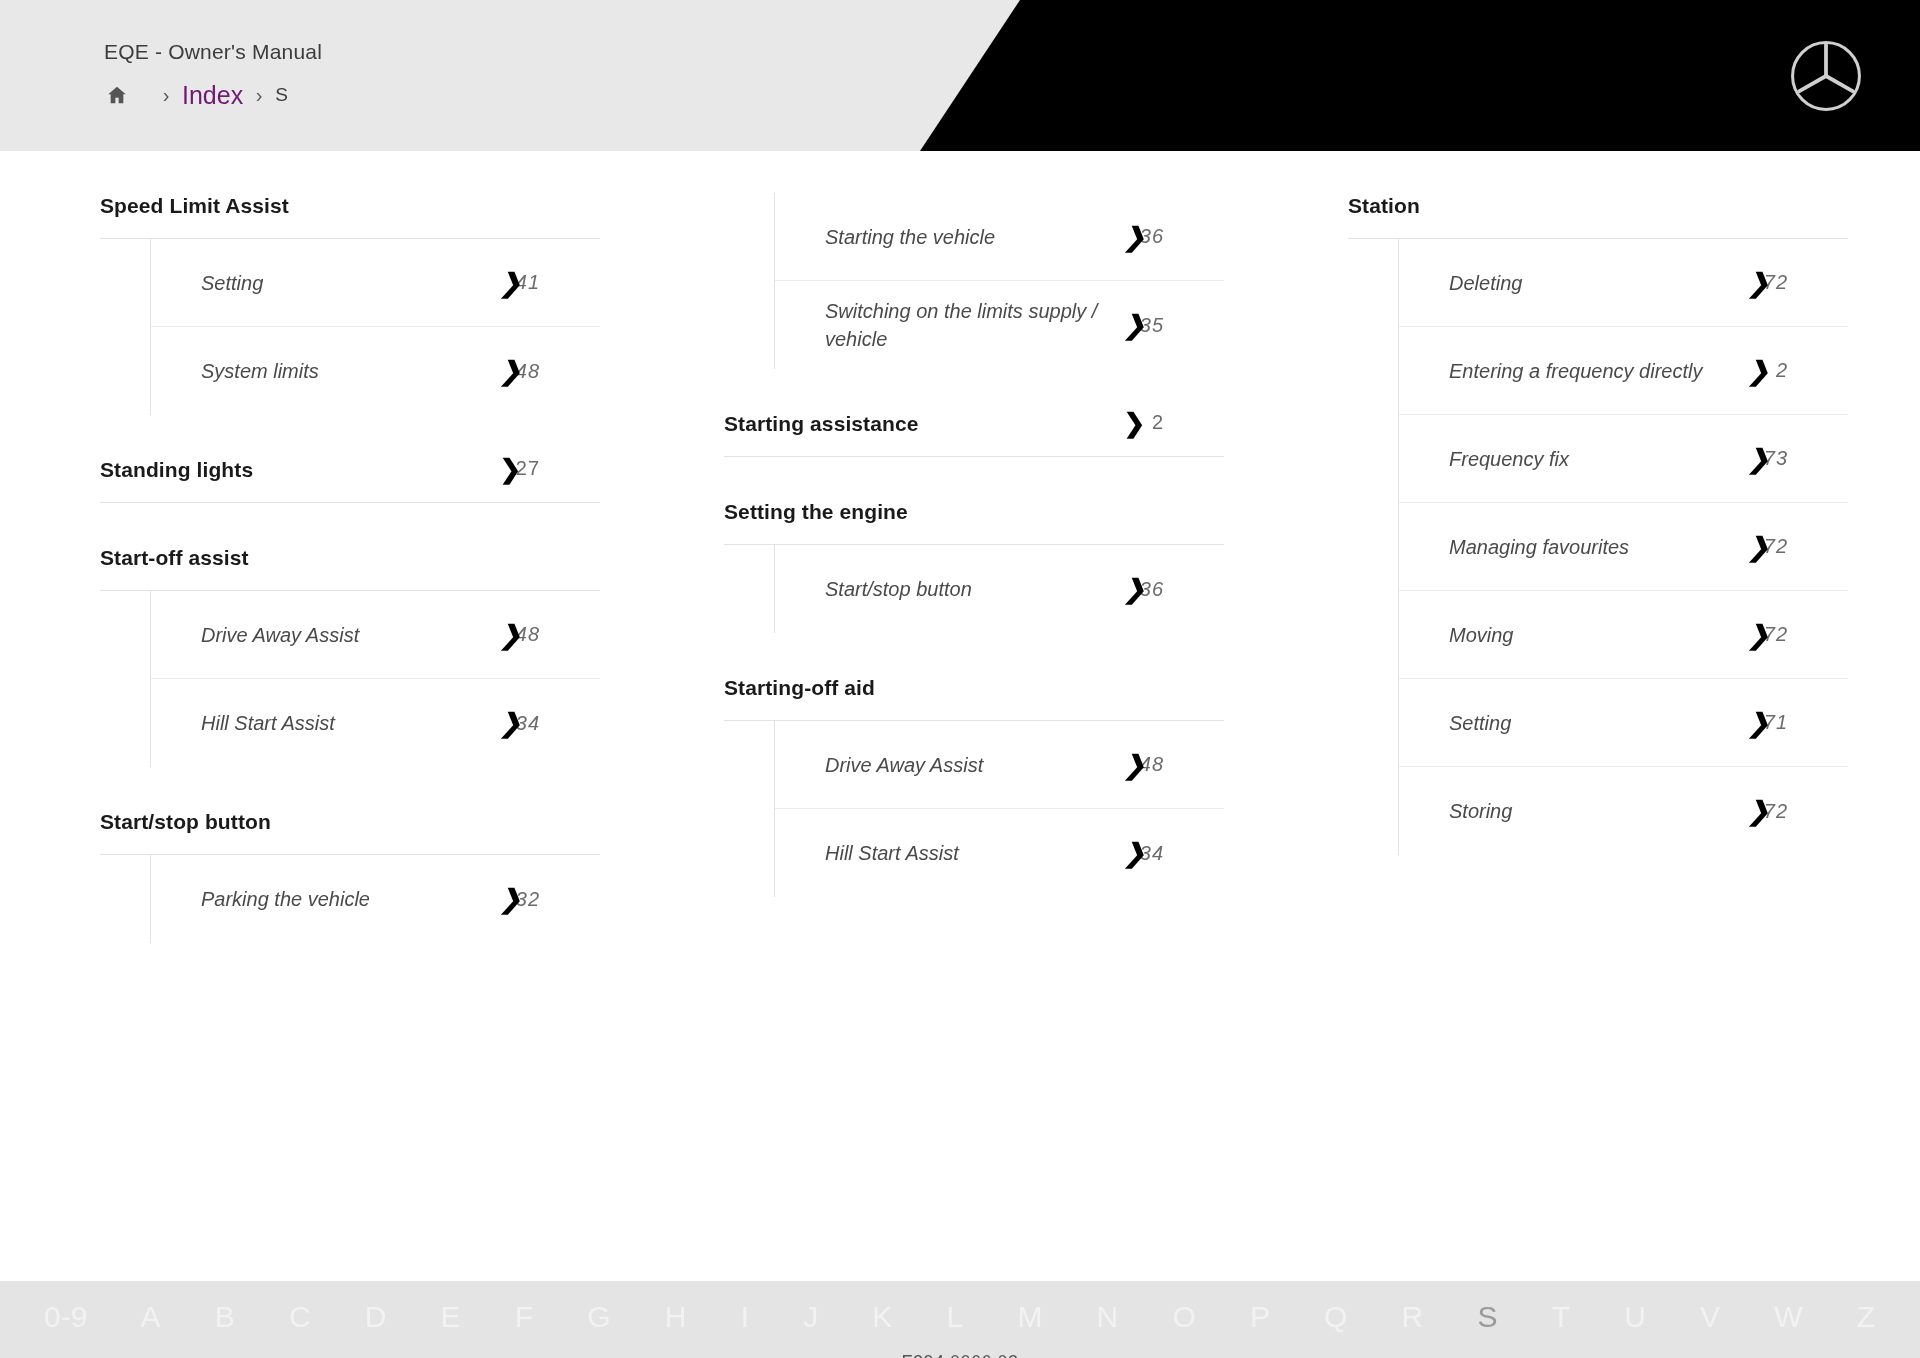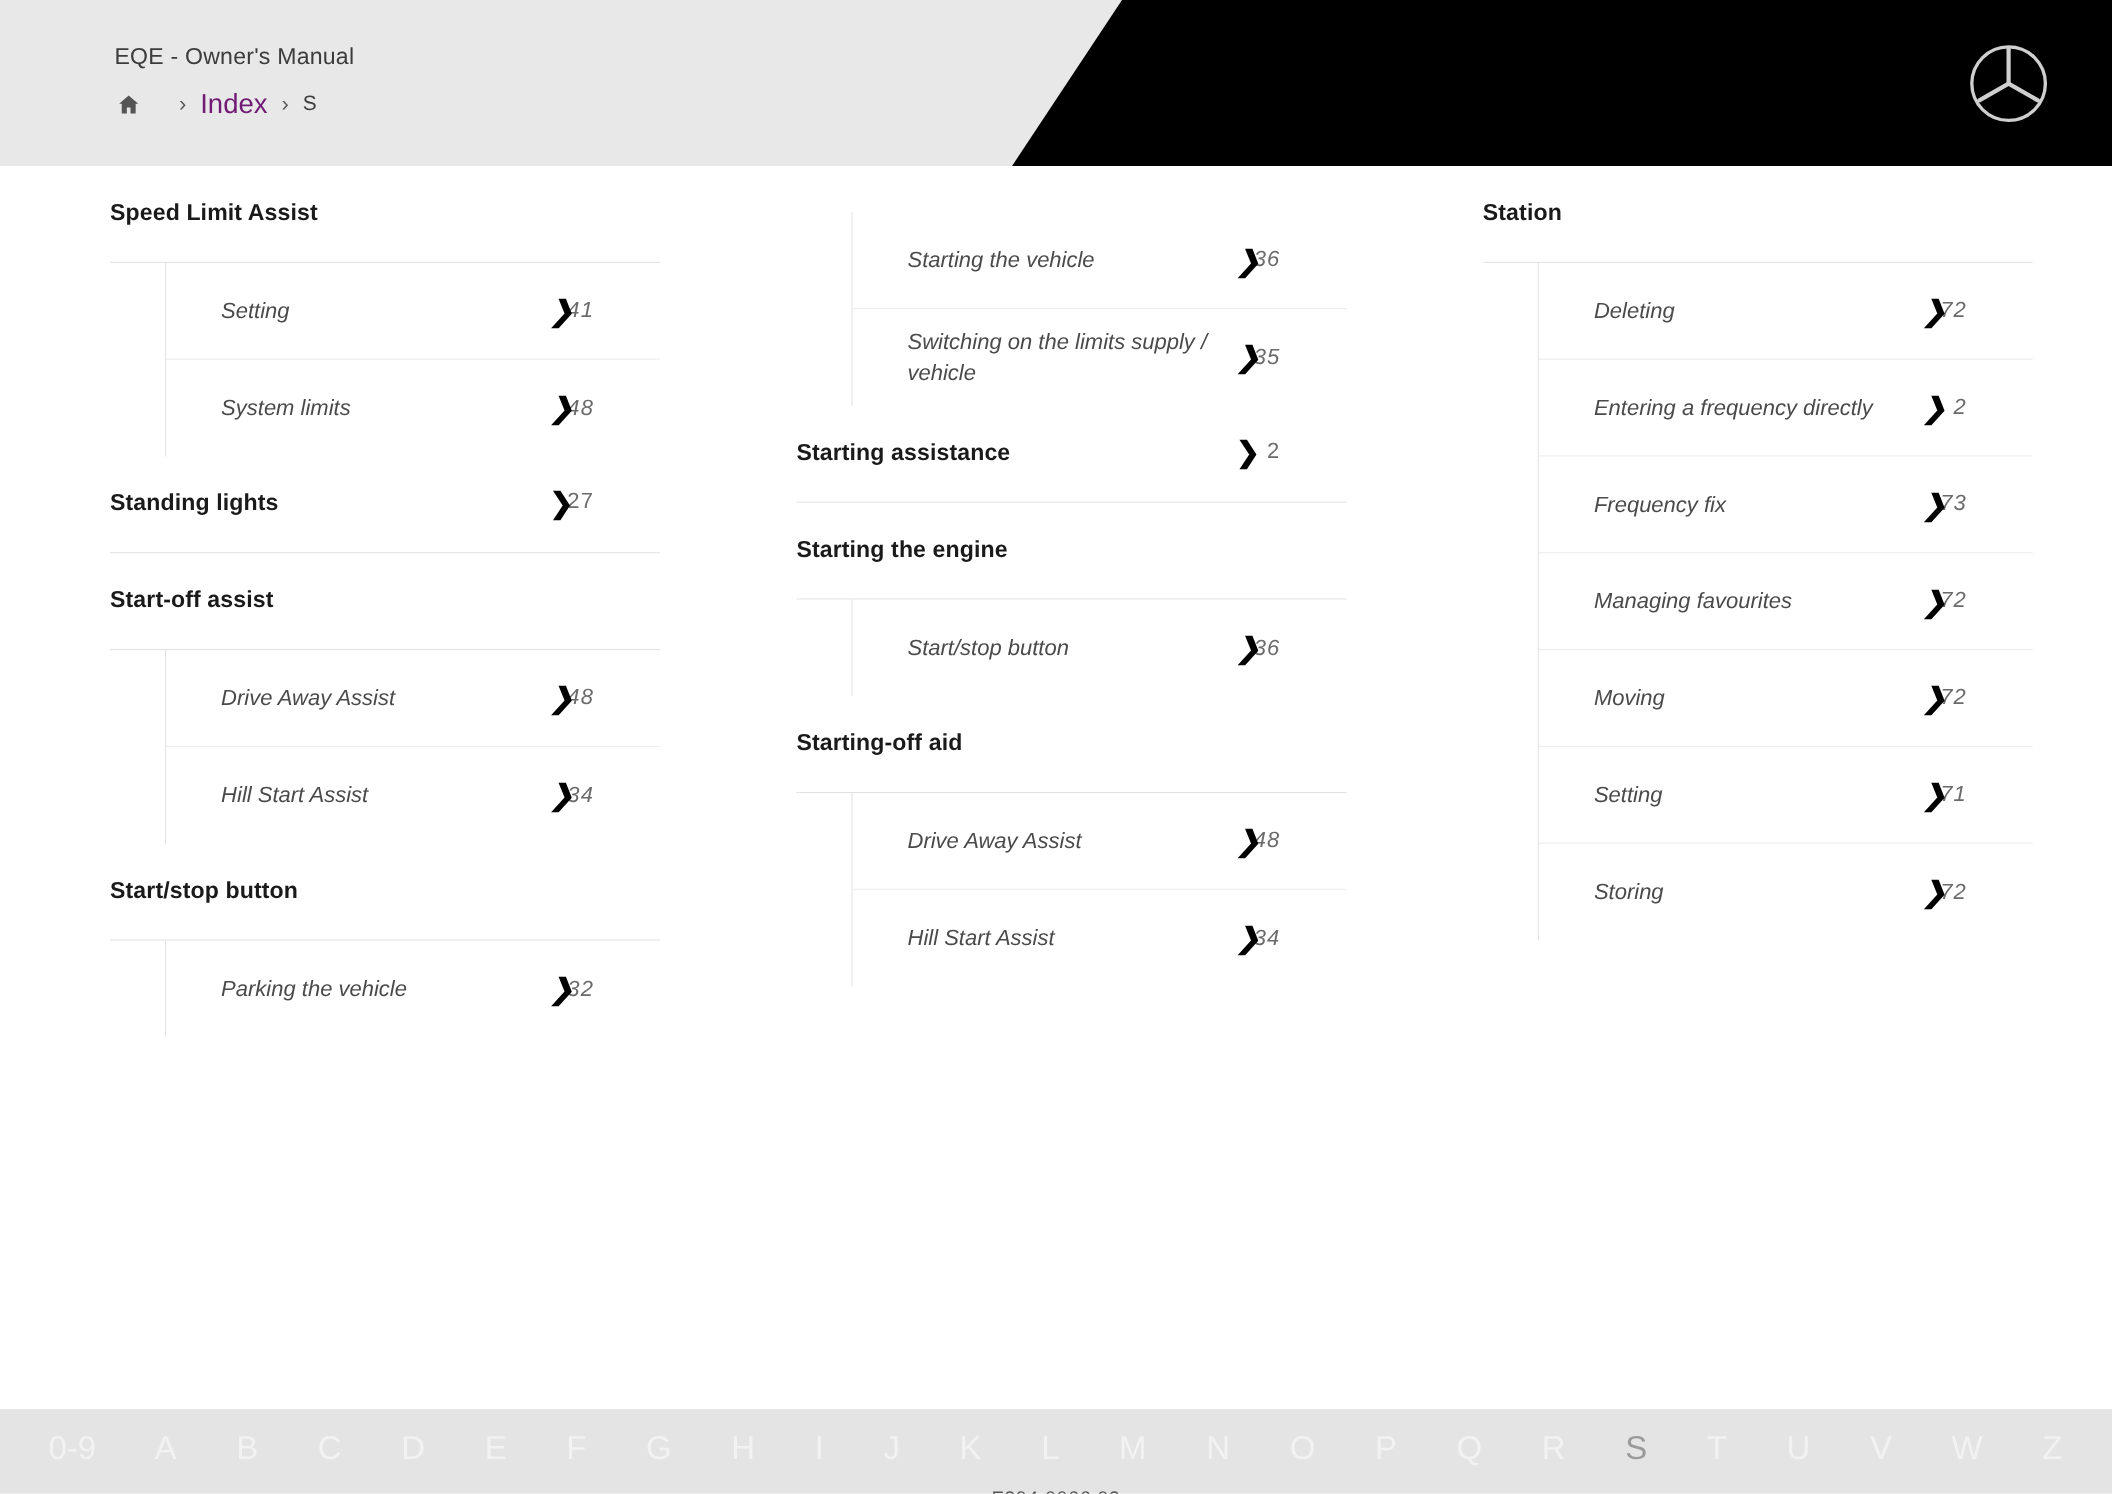--- a/index.html
+++ b/index.html
@@ -120,21 +120,21 @@
   .col:nth-child(3) { margin-left: 24px; }
 
   
   .group { position: relative; }
 
   .group-head {
     display: flex;
     align-items: flex-start;
     justify-content: space-between;
     min-height: 88px;
-    padding-top: 30px;
+    padding-top: 42px;
     padding-right: 60px;
     padding-bottom: 12px;
   }
   .group-head.with-rule {
     border-bottom: 1px solid #e3e3e3;
   }
   .group-title {
     font-size: 21px;
     font-weight: bold;
     color: #1a1a1a;
@@ -327,21 +327,21 @@
             </div>
           </div>
           <div class="group">
             <div class="group-head with-rule">
               <span class="group-title">Starting assistance</span>
               <span class="pageref"><span></span><span>2</span><span class="chev">❯</span></span>
             </div>
           </div>
           <div class="group">
             <div class="group-head with-rule">
-              <span class="group-title">Starting the engine</span>
+              <span class="group-title">Setting the engine</span>
             </div>
             <div class="subitems">
               <div class="entry">
                 <span class="entry-label">Start/stop button</span>
                 <span class="pageref"><span>3</span><span>6</span><span class="chev">❯</span></span>
               </div>
             </div>
           </div>
           <div class="group">
             <div class="group-head with-rule">

